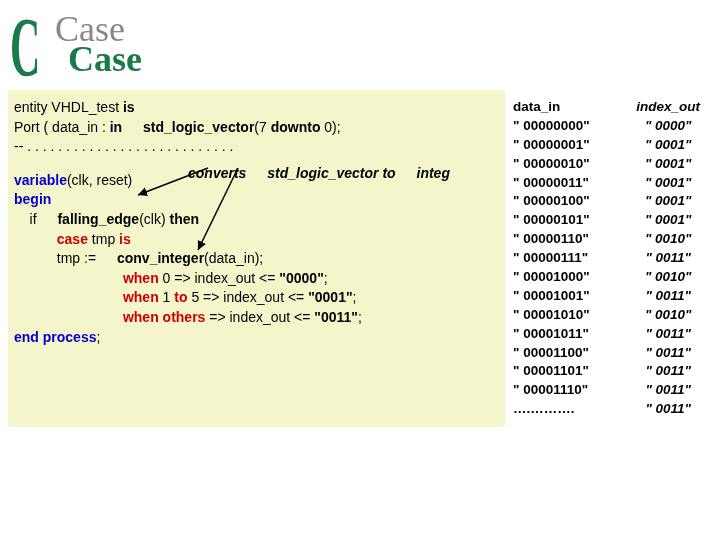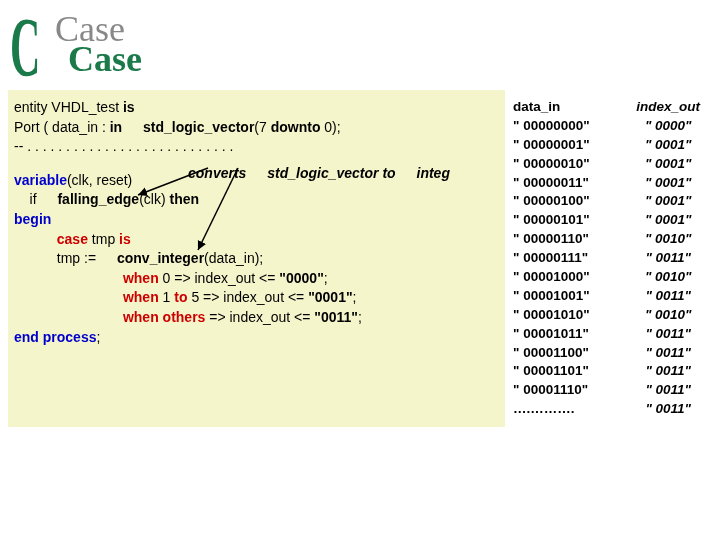--- a/index.html
+++ b/index.html
@@ -109,22 +109,22 @@
       </defs>
       <line x1="200" y1="78" x2="130" y2="105" stroke="#000" stroke-width="1.5" marker-end="url(#ah)"></line>
       <line x1="230" y1="78" x2="190" y2="160" stroke="#000" stroke-width="1.5" marker-end="url(#ah)"></line>
     </svg>
 
     <div class="code-line"><span>entity VHDL_test </span><span class="kw-strong">is</span></div>
     <div class="code-line"><span>Port ( data_in : </span><span class="kw-strong">in</span><span class="type"> std_logic_vector</span><span>(7 </span><span class="kw-strong">downto</span><span> 0);</span></div>
     <div class="code-line">-- . . . . . . . . . . . . . . . . . . . . . . . . . . .</div>
     <div class="code-line" style="height:14px"></div>
     <div class="code-line"><span class="blue">variable</span><span>(clk, reset)</span></div>
+    <div class="code-line"><span class="blue">begin</span></div>
     <div class="code-line"><span style="white-space:pre">    if </span><span class="type">falling_edge</span><span>(clk) </span><span class="kw-strong">then</span></div>
-    <div class="code-line"><span class="blue">begin</span></div>
     <div class="code-line"><span style="white-space:pre">           </span><span class="red">case</span><span> tmp </span><span class="red">is</span></div>
     <div class="code-line"><span style="white-space:pre">           tmp := </span><span class="type">conv_integer</span><span>(data_in);</span></div>
     <div class="code-line"><span class="red" style="white-space:pre">                            when</span><span> 0 =&gt; index_out &lt;= </span><span class="kw-strong">"0000"</span><span>;</span></div>
     <div class="code-line"><span class="red" style="white-space:pre">                            when</span><span> 1 </span><span class="red">to</span><span> 5 =&gt; index_out &lt;= </span><span class="kw-strong">"0001"</span><span>;</span></div>
     <div class="code-line"><span class="red" style="white-space:pre">                            when others</span><span> =&gt; index_out &lt;= </span><span class="kw-strong">"0011"</span><span>;</span></div>
     <div class="code-line"><span class="blue">end process</span><span>;</span></div>
   </div>
 
   <div class="table-panel">
     <div class="table-row hdr">

